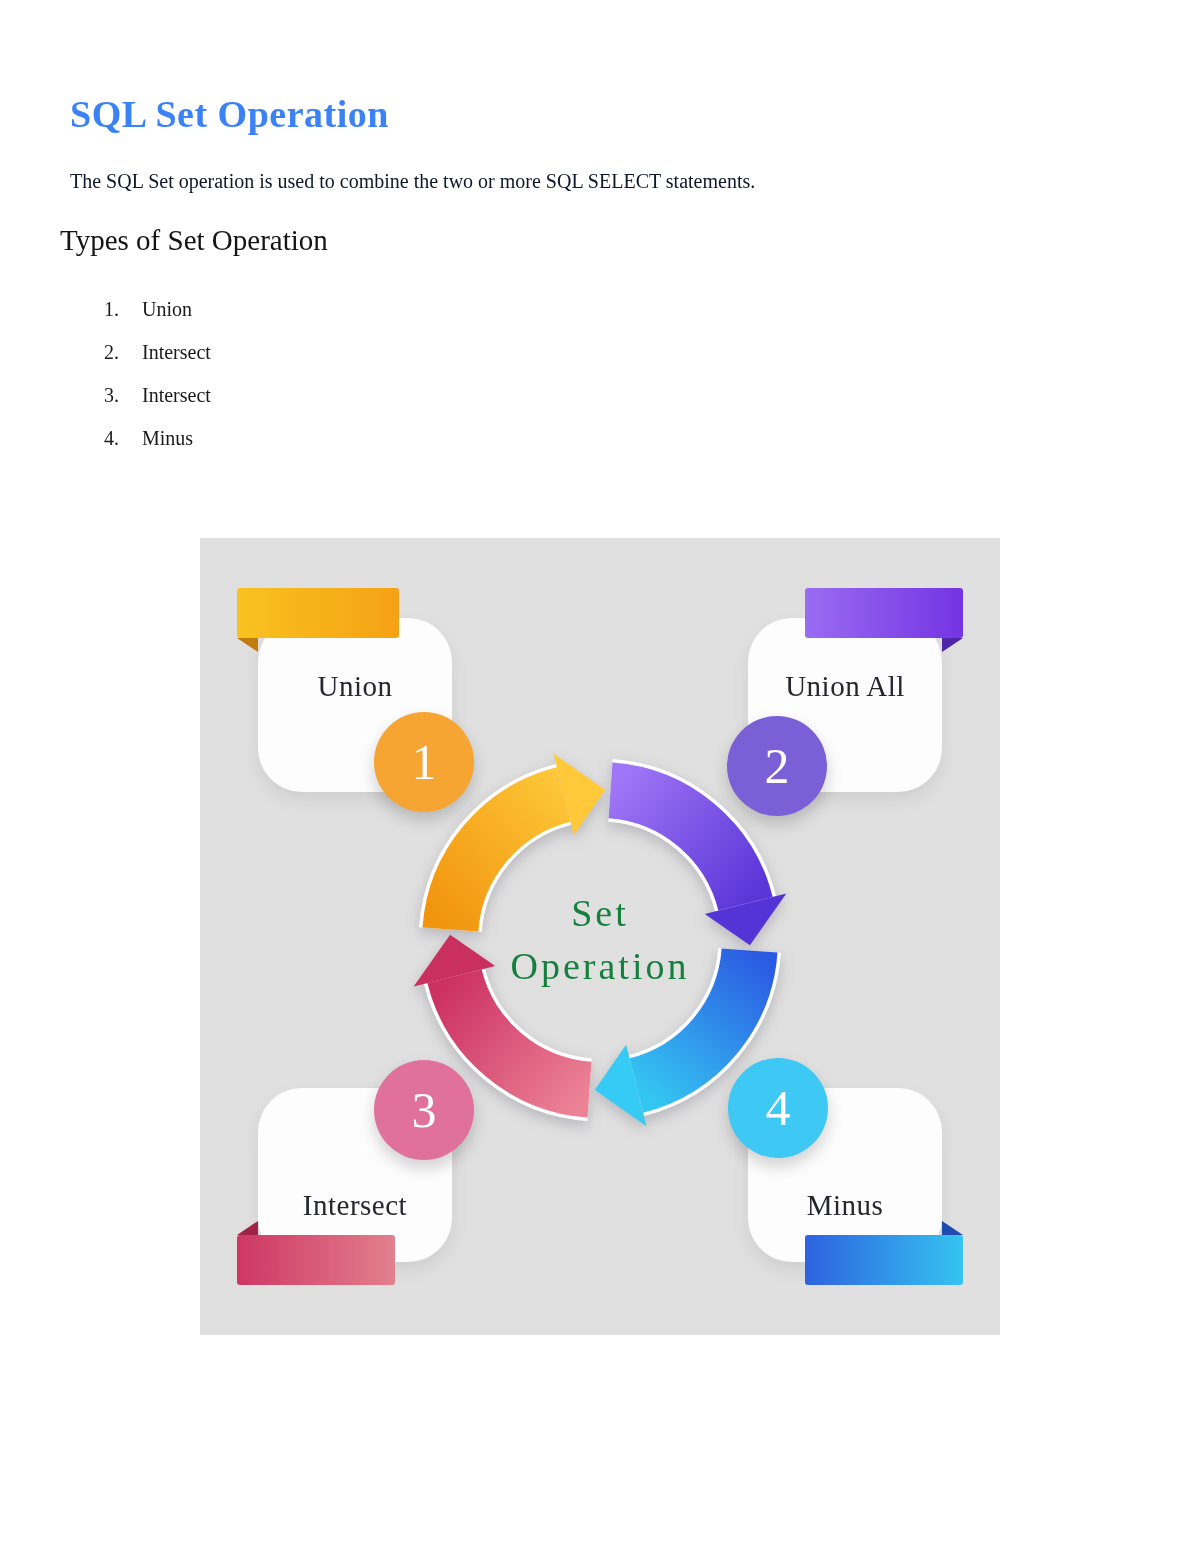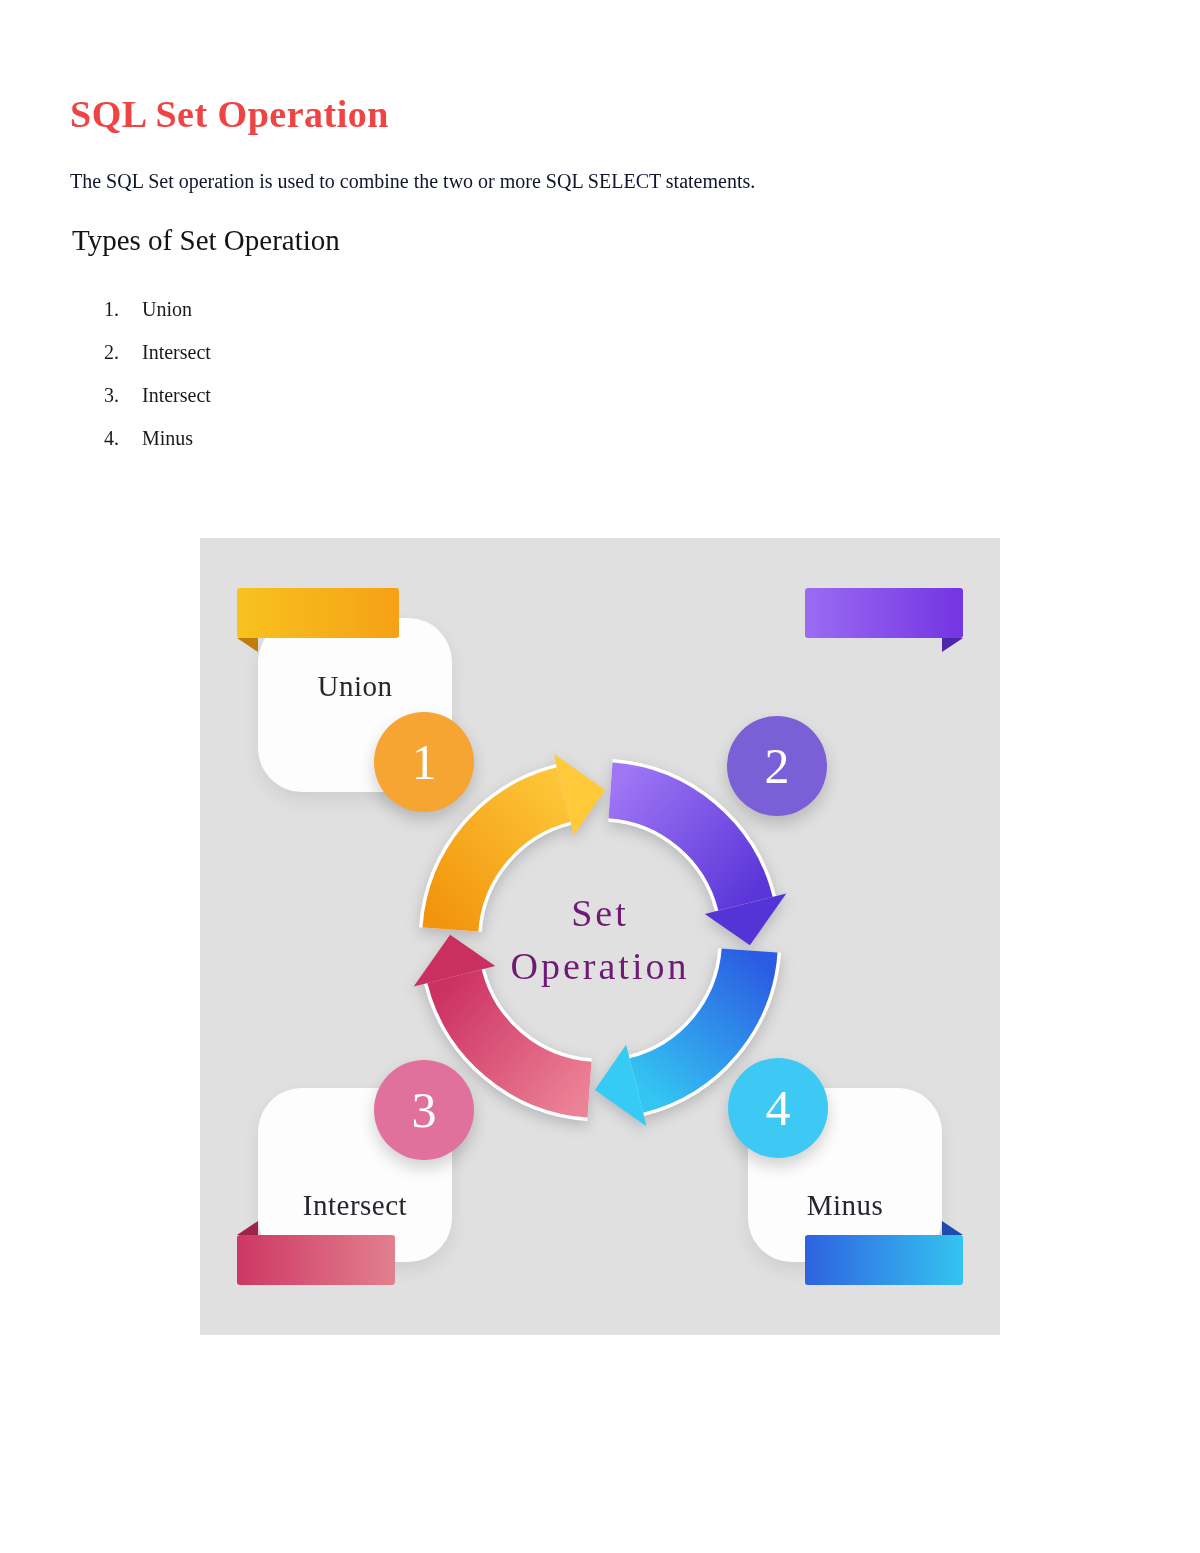--- a/index.html
+++ b/index.html
@@ -13,35 +13,35 @@
     background: #ffffff;
     overflow: hidden;
   }
 
   .doc-title {
     position: absolute;
     left: 70px;
     top: 92px;
     font-size: 38px;
     font-weight: 700;
-    color: #ef4444;
+    color: #3b82f6;
     letter-spacing: 0.5px;
   }
 
   .doc-intro {
     position: absolute;
     left: 70px;
     top: 170px;
     font-size: 20px;
     color: #0f172a;
   }
 
   .doc-subtitle {
     position: absolute;
-    left: 72px;
+    left: 60px;
     top: 224px;
     font-size: 29px;
     font-weight: 400;
     color: #141414;
   }
 
   .setops-list {
     position: absolute;
     left: 104px;
     top: 298px;
@@ -135,21 +135,21 @@
   .circle-3 { left: 174px; top: 522px; background: #E0719C; }
   .circle-4 { left: 528px; top: 520px; background: #3EC8F4; }
 
   .center-text {
     position: absolute;
     left: 400px;
     top: 402px;
     transform: translate(-50%, -50%);
     text-align: center;
     font-size: 38px;
-    color: #701a75;
+    color: #15803d;
     letter-spacing: 3px;
     line-height: 1.4;
     z-index: 5;
   }
 
   .page-footer {
     position: absolute;
     top: 1426px;
     width: 100%;
     text-align: center;
@@ -229,20 +229,23 @@
       <polygon points="213.7,448.4 295.2,428.1 250.1,396.8" fill="#C92F5F"></polygon>
     </svg>
 
     <div class="card card-tl">
       <div class="card-label label-top">Union</div>
     </div>
     <div class="ribbon ribbon-tl"></div>
     <div class="fold fold-tl"></div>
     <div class="step-circle circle-1">1</div>
 
+    <div class="card card-tr">
+      <div class="card-label label-top">Union All</div>
+    </div>
     <div class="ribbon ribbon-tr"></div>
     <div class="fold fold-tr"></div>
     <div class="step-circle circle-2">2</div>
 
     <div class="card card-bl">
       <div class="card-label label-bottom">Intersect</div>
     </div>
     <div class="ribbon ribbon-bl"></div>
     <div class="fold fold-bl"></div>
     <div class="step-circle circle-3">3</div>

